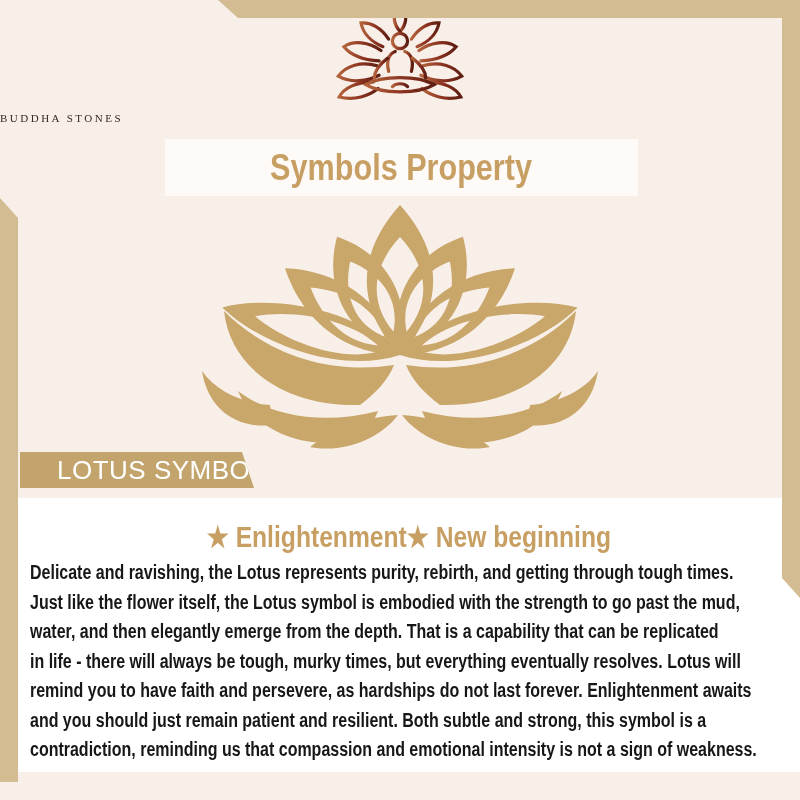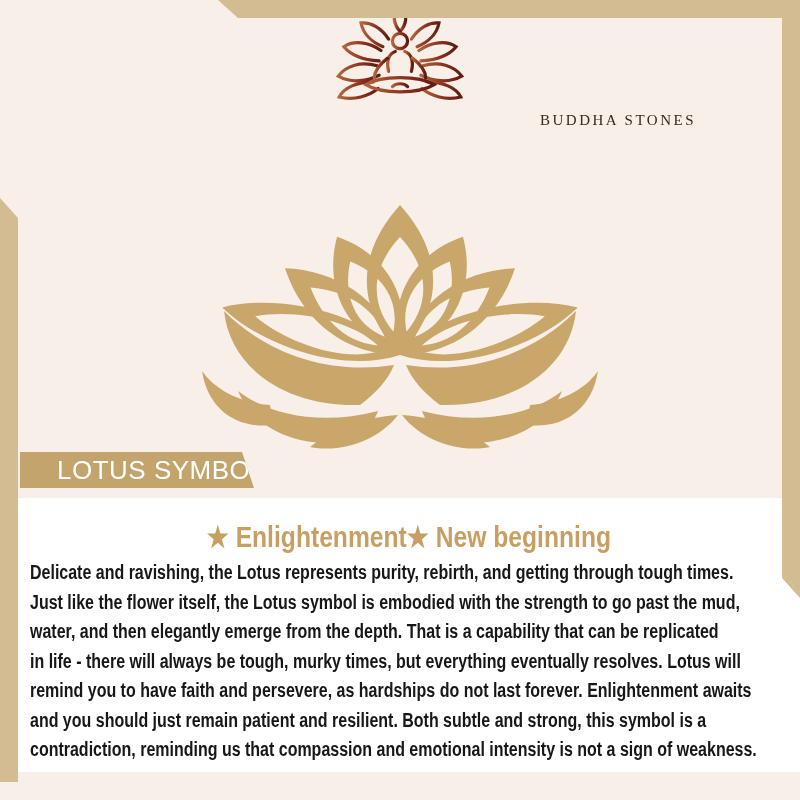--- a/index.html
+++ b/index.html
@@ -12,22 +12,22 @@
   .bar{position:absolute;background:var(--frame-tan,#d3bc92);z-index:9;}
   .bar-top{left:218px;top:0;width:582px;height:18px;
     clip-path:polygon(0 0,100% 0,100% 100%,20px 100%);}
   .bar-right{left:782px;top:0;width:18px;height:598px;
     clip-path:polygon(0 0,100% 0,100% 100%,0 578px);}
   .bar-left{left:0;top:198px;width:18px;height:584px;
     clip-path:polygon(0 0,100% 20px,100% 100%,0 100%);}
 
   
   .logo{position:absolute;left:305px;top:10px;width:190px;height:100px;}
-  .brand{position:absolute;left:0;top:112px;width:696px;text-align:right;
-    font-family:"Liberation Serif",serif;font-size:15px;letter-spacing:2.5px;
+  .brand{position:absolute;left:0;top:112px;width:696px;text-align:left;
+    font-family:"Liberation Serif",serif;font-size:11px;letter-spacing:2.5px;
     color:var(--brand-text,#38281f);}
 
   
   .title-bar{position:absolute;left:165px;top:139px;width:473px;height:57px;
     background:var(--title-bar-bg,#fdfaf7);display:flex;align-items:center;justify-content:center;}
   .title-bar .title{font-size:36px;font-weight:bold;color:var(--heading-text,#c79f63);
     transform:scaleX(0.85);transform-origin:center;white-space:nowrap;letter-spacing:0;}
 
   
   .lotus{position:absolute;left:198px;top:203px;width:404px;height:252px;}
@@ -86,20 +86,23 @@
         <path d="M112 64 C115 52 111 45 105 43"></path>
         <path d="M87 50 C79 56 73 64 73 71"></path>
         <path d="M113 50 C121 56 127 64 127 71"></path>
         <path d="M64 78 C80 68 120 68 136 78 C120 88 80 88 64 78 Z"></path>
         <path d="M92 80 C96 76 104 76 108 80"></path>
       </g>
     </svg>
   </div>
   <div class="brand">BUDDHA STONES</div>
 
+  <div class="title-bar">
+    <div class="title">Symbols Property</div>
+  </div>
 
   <div class="lotus">
     <svg viewBox="0 0 404 252" width="404" height="252">
       <defs>
         <g id="half" fill="#c9a669">
           <path fill-rule="evenodd" transform="rotate(28 202 152)" d="M202 18 C234 52 244 104 202 152 C160 104 170 52 202 18 Z
                M202 46 C224 72 230 106 202 134 C174 106 180 72 202 46 Z"></path>
           <path fill-rule="evenodd" transform="rotate(53 202 152)" d="M202 8 C230 48 238 104 202 152 C166 104 174 48 202 8 Z
                M202 40 C222 72 226 108 202 136 C178 108 182 72 202 40 Z"></path>
           <path fill-rule="evenodd" transform="rotate(75 202 152)" d="M202 -32 C228 14 236 100 202 152 C168 100 176 14 202 -32 Z

